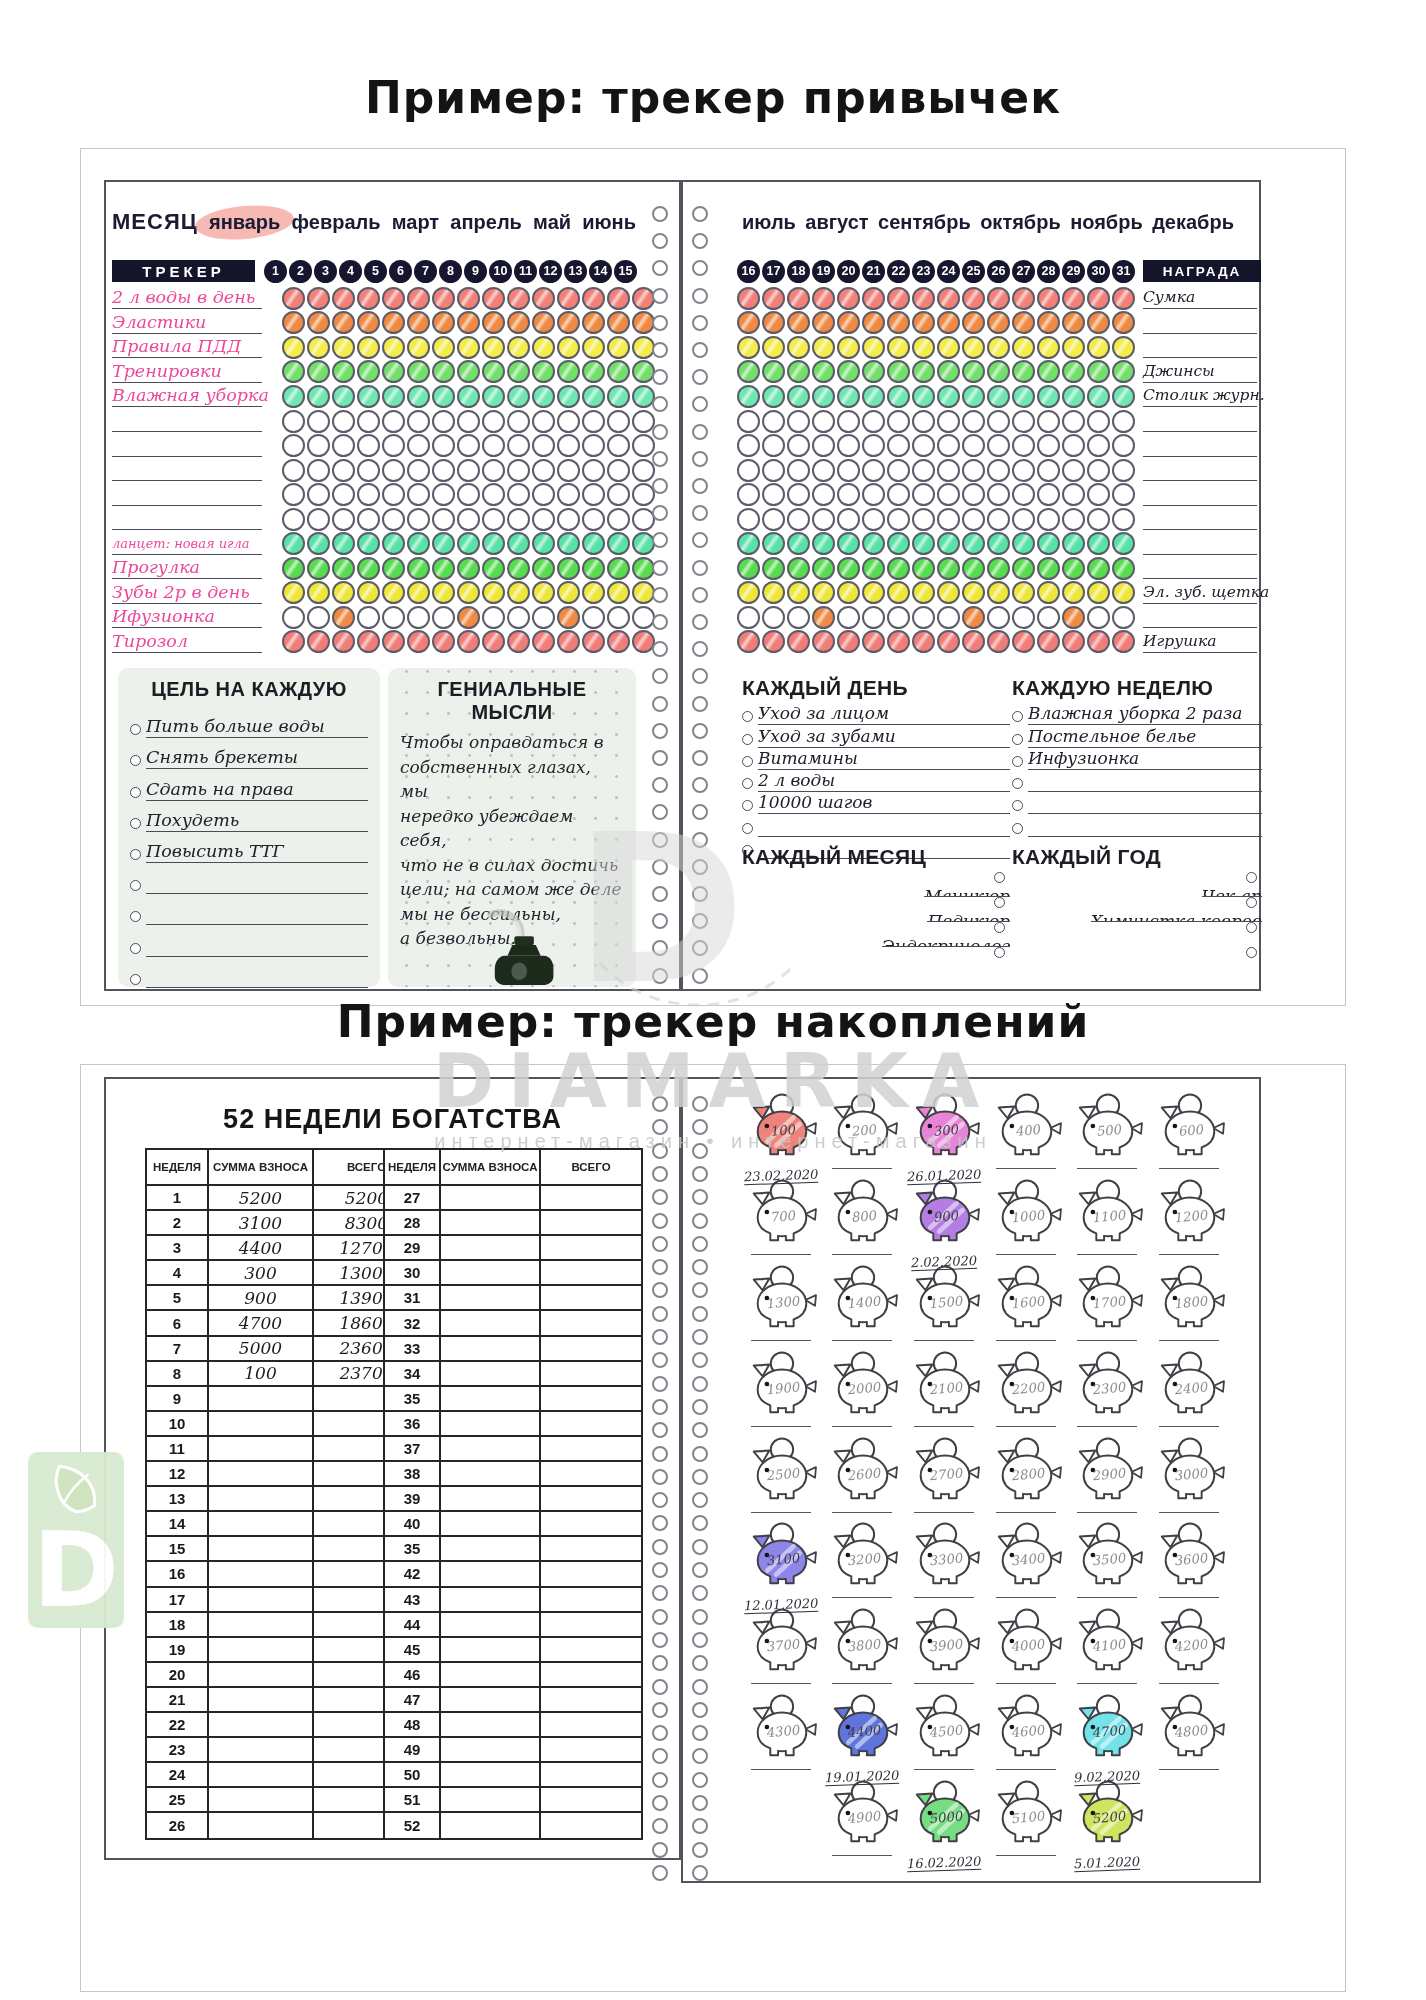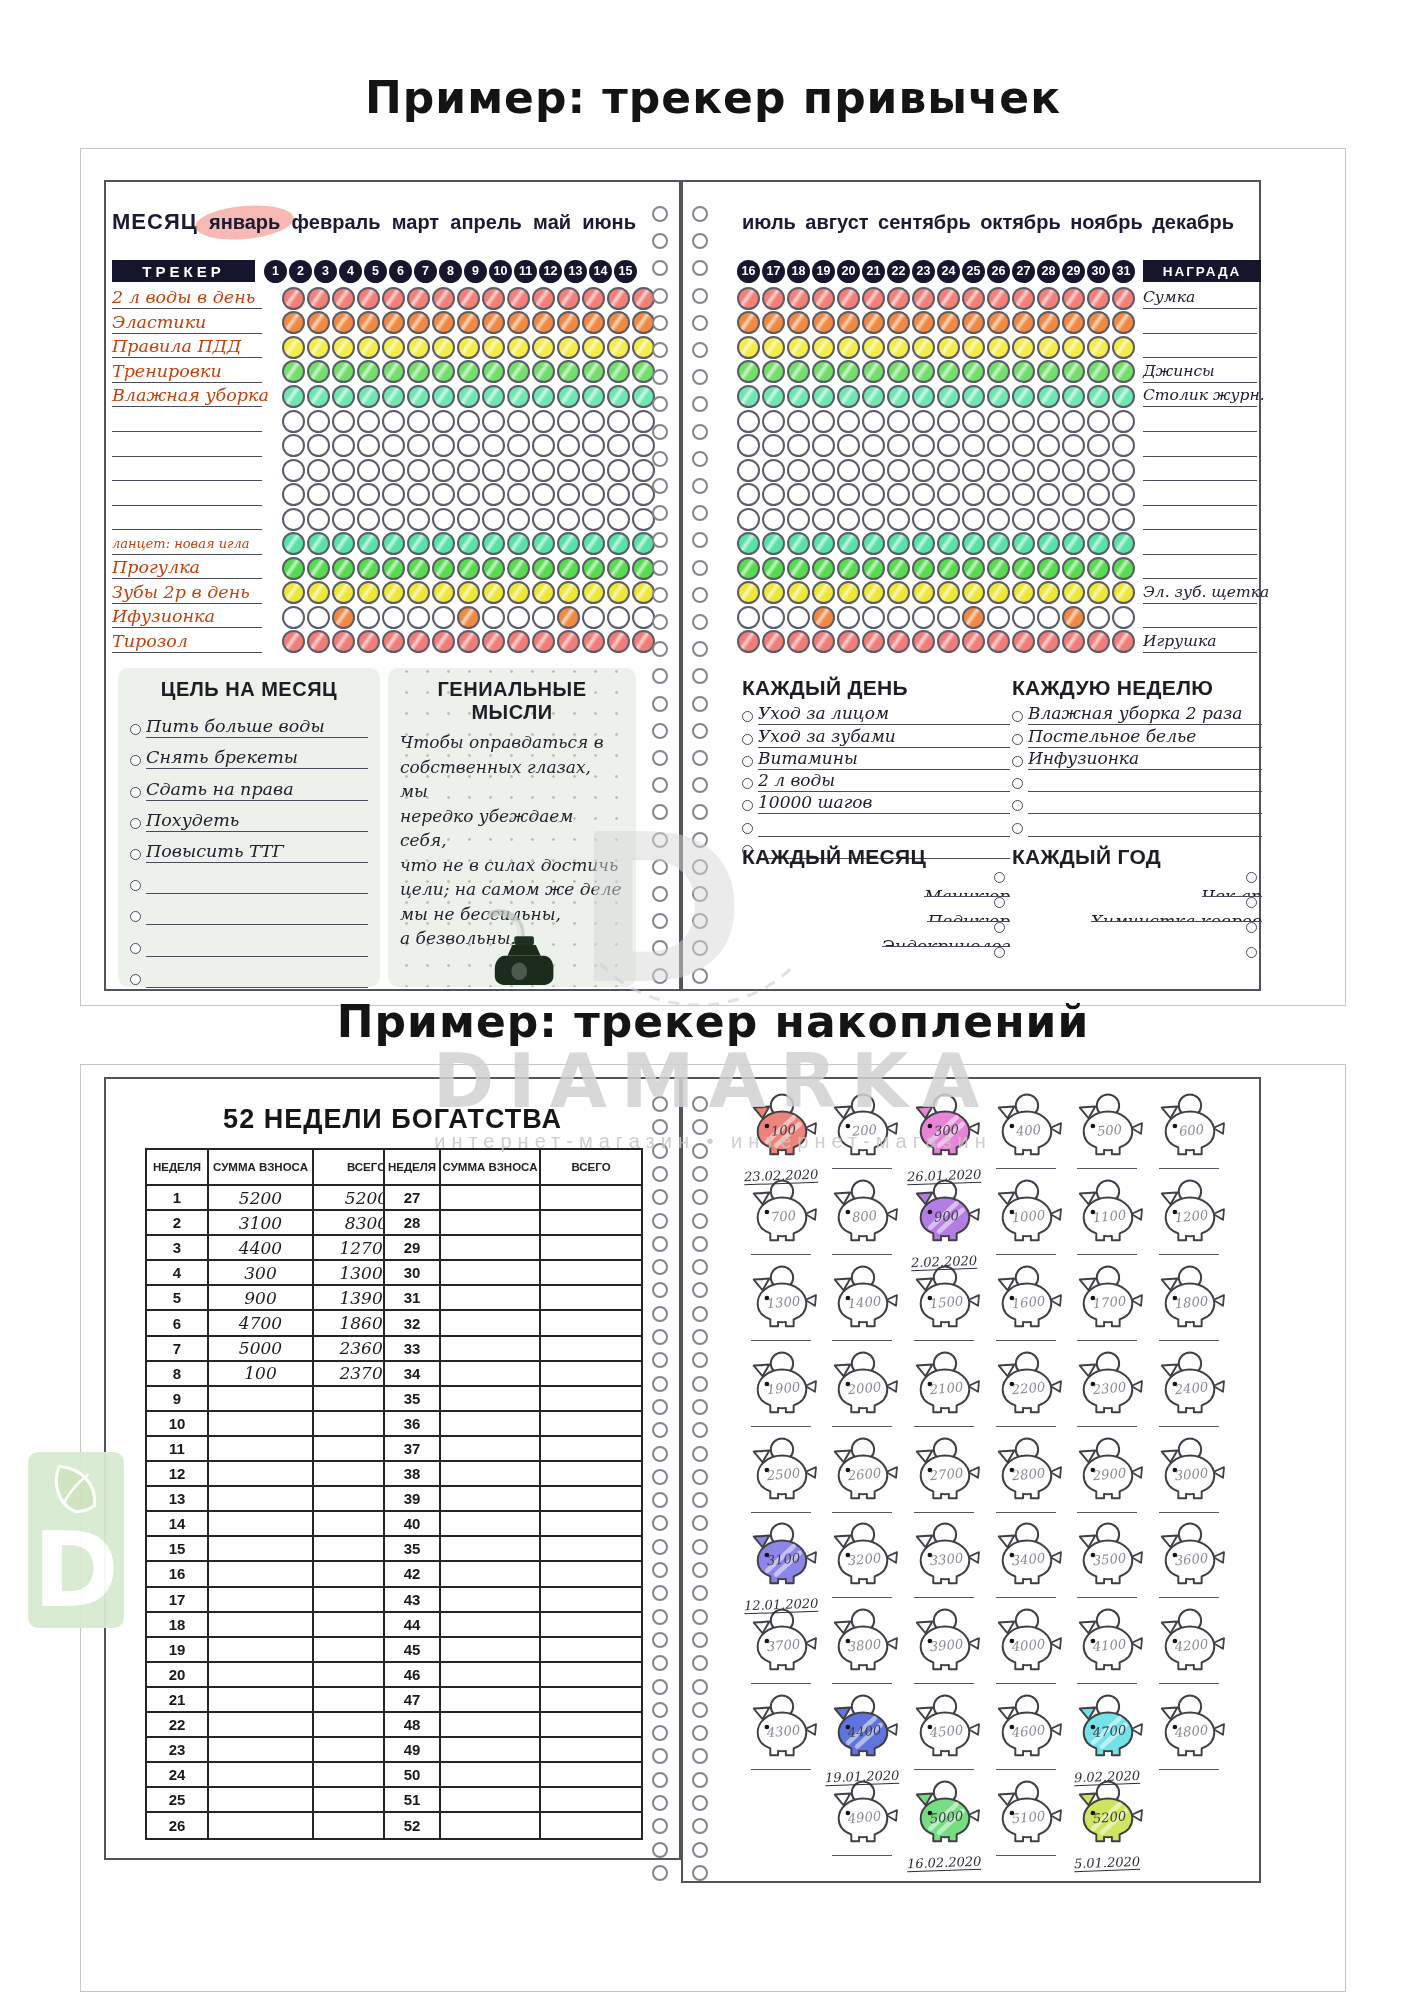--- a/index.html
+++ b/index.html
@@ -25,21 +25,21 @@
   .daydot{flex:none;width:23px;height:23px;border-radius:50%;background:#16162e;color:#fff;
         font-weight:bold;font-size:12.5px;display:flex;align-items:center;justify-content:center;}
   .dot{flex:none;width:23px;height:23px;border-radius:50%;border:2px solid #5c5c6a;box-sizing:border-box;
         background:#fff;}
   .dot.filled{background-color:var(--c);
         background-image:linear-gradient(125deg,rgba(255,255,255,0) 32%,rgba(255,255,255,.65) 44%,rgba(255,255,255,0) 58%);}
   .rows{position:absolute;z-index:5;}
   .hrow{display:flex;align-items:center;height:24.55px;}
   .hname{width:150px;flex:none;margin-right:20px;border-bottom:1.6px solid #4a4a58;height:21px;
         line-height:21px;font-family:"DejaVu Serif",serif;font-style:italic;font-size:17.5px;
-        color:#c2410c;white-space:nowrap;overflow:visible;}
+        color:#ec4899;white-space:nowrap;overflow:visible;}
   .hname.small{font-size:13px;}
   .reward{width:114px;flex:none;margin-left:8px;border-bottom:1.6px solid #4a4a58;height:21px;
         line-height:21px;font-family:"DejaVu Serif",serif;font-style:italic;font-size:15.5px;
         color:#20202c;white-space:nowrap;}
   
   .gbox{position:absolute;background:#edf1ec;border-radius:10px;z-index:5;box-sizing:border-box;padding:10px 12px;}
   .gbox.dotted{background-image:radial-gradient(circle,#b7c3b7 1.3px,transparent 1.5px);
         background-size:21px 21px;background-position:8px 14px;}
   .ghead{text-align:center;font-weight:bold;font-size:20px;color:#1d1d24;margin-bottom:6px;letter-spacing:.5px;}
   .goal-item{display:flex;align-items:flex-end;height:31.2px;}
@@ -424,21 +424,21 @@
           <span class="dot filled" style="--c: #f17d79;"></span>
           <span class="dot filled" style="--c: #f17d79;"></span>
           <span class="dot filled" style="--c: #f17d79;"></span>
           <span class="dot filled" style="--c: #f17d79;"></span>
           <span class="dot filled" style="--c: #f17d79;"></span>
         </div>
       </div>
     </div>
 
   <div class="gbox" style="left:118px;top:668px;width:262px;height:319px;">
-    <div class="ghead">ЦЕЛЬ НА МЕСЯЦ</div>
+    <div class="ghead">ЦЕЛЬ НА КАЖДУЮ</div>
     <div id="goal-items">
         <div class="goal-item">
           <span class="bullet"></span>
           <span class="gtext">Пить больше воды</span>
         </div>
         <div class="goal-item">
           <span class="bullet"></span>
           <span class="gtext">Снять брекеты</span>
         </div>
         <div class="goal-item">

